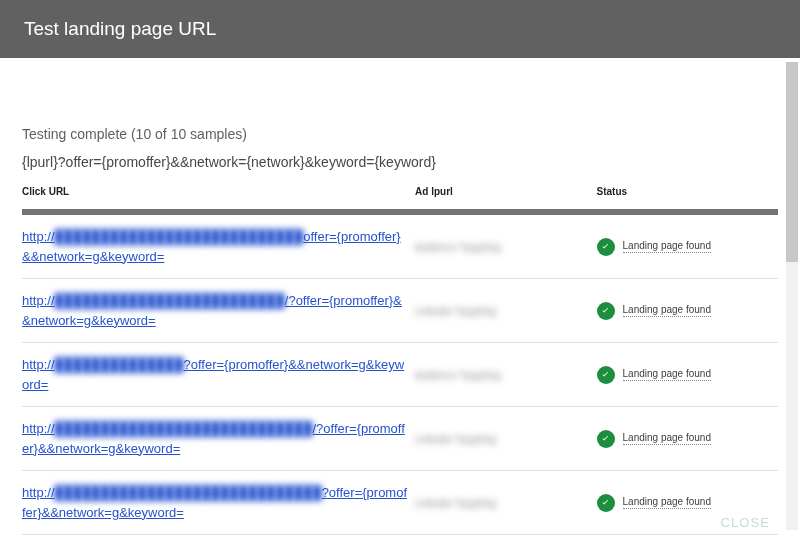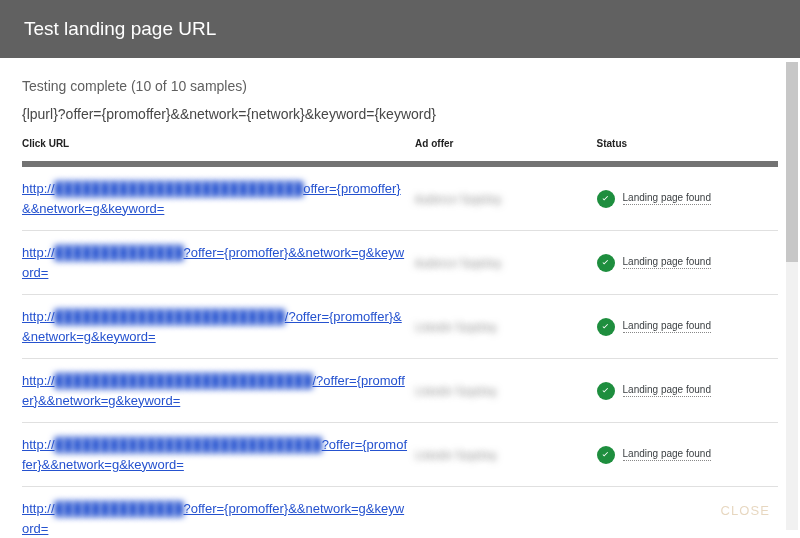--- a/index.html
+++ b/index.html
@@ -14,20 +14,21 @@
       height: 538px;
       overflow: hidden;
       position: relative;
     }
     .dialog {
       width: 100%;
       height: 100%;
       display: flex;
       flex-direction: column;
       position: relative;
+      gap: 48px;
     }
     .header-bar {
       background: #616161;
       color: #fff;
       padding: 18px 24px;
       font-size: 19px;
       font-weight: 500;
     }
     .scroll-area {
       flex: 1;
@@ -109,23 +110,23 @@
       height: 11px;
     }
     .status-text {
       border-bottom: 1px dotted #888;
       color: #3c4043;
       font-size: 10px;
       padding-bottom: 1px;
     }
     .close-btn {
       position: absolute;
-      bottom: 20px;
+      bottom: 8px;
       right: 30px;
-      color: #a16207;
+      color: #0f766e;
       font-size: 13px;
       letter-spacing: 1.1px;
       font-weight: 500;
       cursor: pointer;
       opacity: 0.25;
       margin-left: 36px;
     }
     
     .scrollbar-track {
       position: absolute;
@@ -157,56 +158,56 @@
   <div class="scroll-area">
 
     <div class="status-line">Testing complete (10 of 10 samples)</div>
 
     <div class="template-value">{lpurl}?offer={promoffer}&amp;&amp;network={network}&amp;keyword={keyword}</div>
 
     <table class="table">
       <thead>
         <tr>
           <th class="col-url">Click URL</th>
-          <th class="col-group">Ad offer</th>
+          <th class="col-group">Ad lpurl</th>
           <th class="col-status">Status</th>
         </tr>
       </thead>
       <tbody id="rows-body">
           <tr>
             <td class="url-cell"><a href="#"><span>http://</span><span class="blurred-url">███████████████████████████</span><span>offer={promoffer}&amp;&amp;network=g&amp;keyword=</span></a></td>
             <td><span class="blurred-group">Audience Targeting</span></td>
             <td>
               <div class="status-cell">
                 <span class="status-icon">
                   <svg viewBox="0 0 24 24">
                     <path fill="#fff" d="M9 16.2l-3.5-3.5 1.4-1.4L9 13.4l7.1-7.1 1.4 1.4z"></path>
                   </svg>
                 </span>
                 <span class="status-text">Landing page found</span>
               </div>
             </td>
           </tr>
           <tr>
+            <td class="url-cell"><a href="#"><span>http://</span><span class="blurred-url">█████████████████████████</span><span>/?offer={promoffer}&amp;&amp;network=g&amp;keyword=</span></a></td>
+            <td><span class="blurred-group">Linkedin Targeting</span></td>
+            <td>
+              <div class="status-cell">
+                <span class="status-icon">
+                  <svg viewBox="0 0 24 24">
+                    <path fill="#fff" d="M9 16.2l-3.5-3.5 1.4-1.4L9 13.4l7.1-7.1 1.4 1.4z"></path>
+                  </svg>
+                </span>
+                <span class="status-text">Landing page found</span>
+              </div>
+            </td>
+          </tr>
+          <tr>
             <td class="url-cell"><a href="#"><span>http://</span><span class="blurred-url">██████████████</span><span>?offer={promoffer}&amp;&amp;network=g&amp;keyword=</span></a></td>
             <td><span class="blurred-group">Audience Targeting</span></td>
-            <td>
-              <div class="status-cell">
-                <span class="status-icon">
-                  <svg viewBox="0 0 24 24">
-                    <path fill="#fff" d="M9 16.2l-3.5-3.5 1.4-1.4L9 13.4l7.1-7.1 1.4 1.4z"></path>
-                  </svg>
-                </span>
-                <span class="status-text">Landing page found</span>
-              </div>
-            </td>
-          </tr>
-          <tr>
-            <td class="url-cell"><a href="#"><span>http://</span><span class="blurred-url">█████████████████████████</span><span>/?offer={promoffer}&amp;&amp;network=g&amp;keyword=</span></a></td>
-            <td><span class="blurred-group">Linkedin Targeting</span></td>
             <td>
               <div class="status-cell">
                 <span class="status-icon">
                   <svg viewBox="0 0 24 24">
                     <path fill="#fff" d="M9 16.2l-3.5-3.5 1.4-1.4L9 13.4l7.1-7.1 1.4 1.4z"></path>
                   </svg>
                 </span>
                 <span class="status-text">Landing page found</span>
               </div>
             </td>

